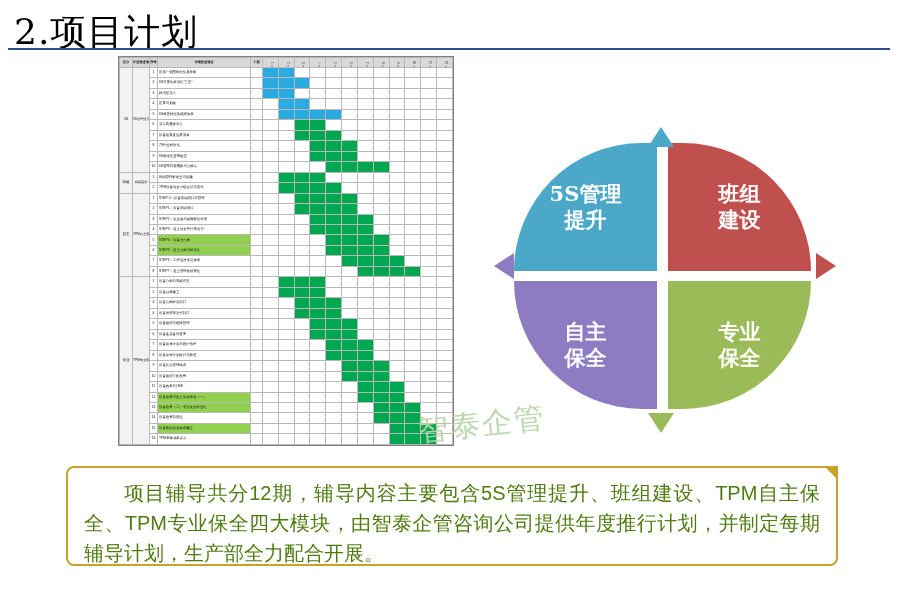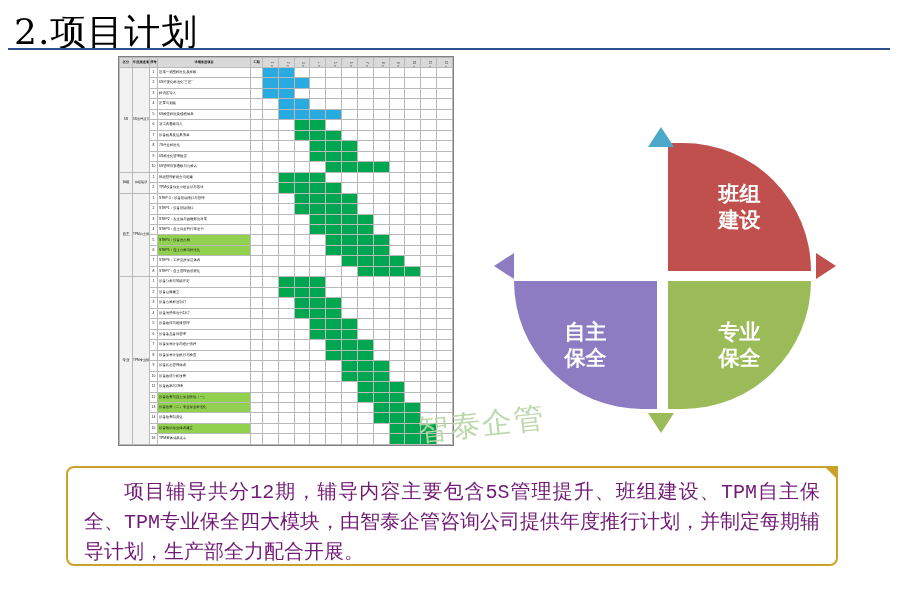--- a/index.html
+++ b/index.html
@@ -85,22 +85,22 @@
     opacity:.95;
   }
   
   #caption-box{
     position:absolute;left:66px;top:466px;width:772px;height:100px;
     border:2px solid #c9a227;border-radius:8px;background:#fff;
     box-sizing:border-box;
   }
   #caption-text{
     padding:10px 16px 0 16px;
-    font-family:Liberation Mono, monospace;
-    font-size:20px;line-height:1.5;color:#701a75;
+    font-family:Liberation Sans, sans-serif;
+    font-size:20px;line-height:1.5;color:#4d7c0f;
     text-indent:40px;
     text-align:justify;
   }
   #corner-fold{
     position:absolute;right:-2px;top:-2px;width:0;height:0;
     border-left:14px solid transparent;border-top:14px solid #c9a227;
   }
 </style>
 </head>
 <body>
@@ -748,20 +748,26 @@
           <td class="cell g"></td>
           <td class="cell g"></td>
           <td class="cell g"></td>
           <td class="cell"></td>
         </tr>
       </tbody>
   </table>
 </div>
 
 <div id="circle-wrap">
+  <div class="quad" id="q-tl">
+    <span>
+      <span>5S管理</span><br>
+      <span>提升</span>
+    </span>
+  </div>
   <div class="quad" id="q-tr">
     <span>
       <span>班组</span><br>
       <span>建设</span>
     </span>
   </div>
   <div class="quad" id="q-bl">
     <span>
       <span>自主</span><br>
       <span>保全</span>

